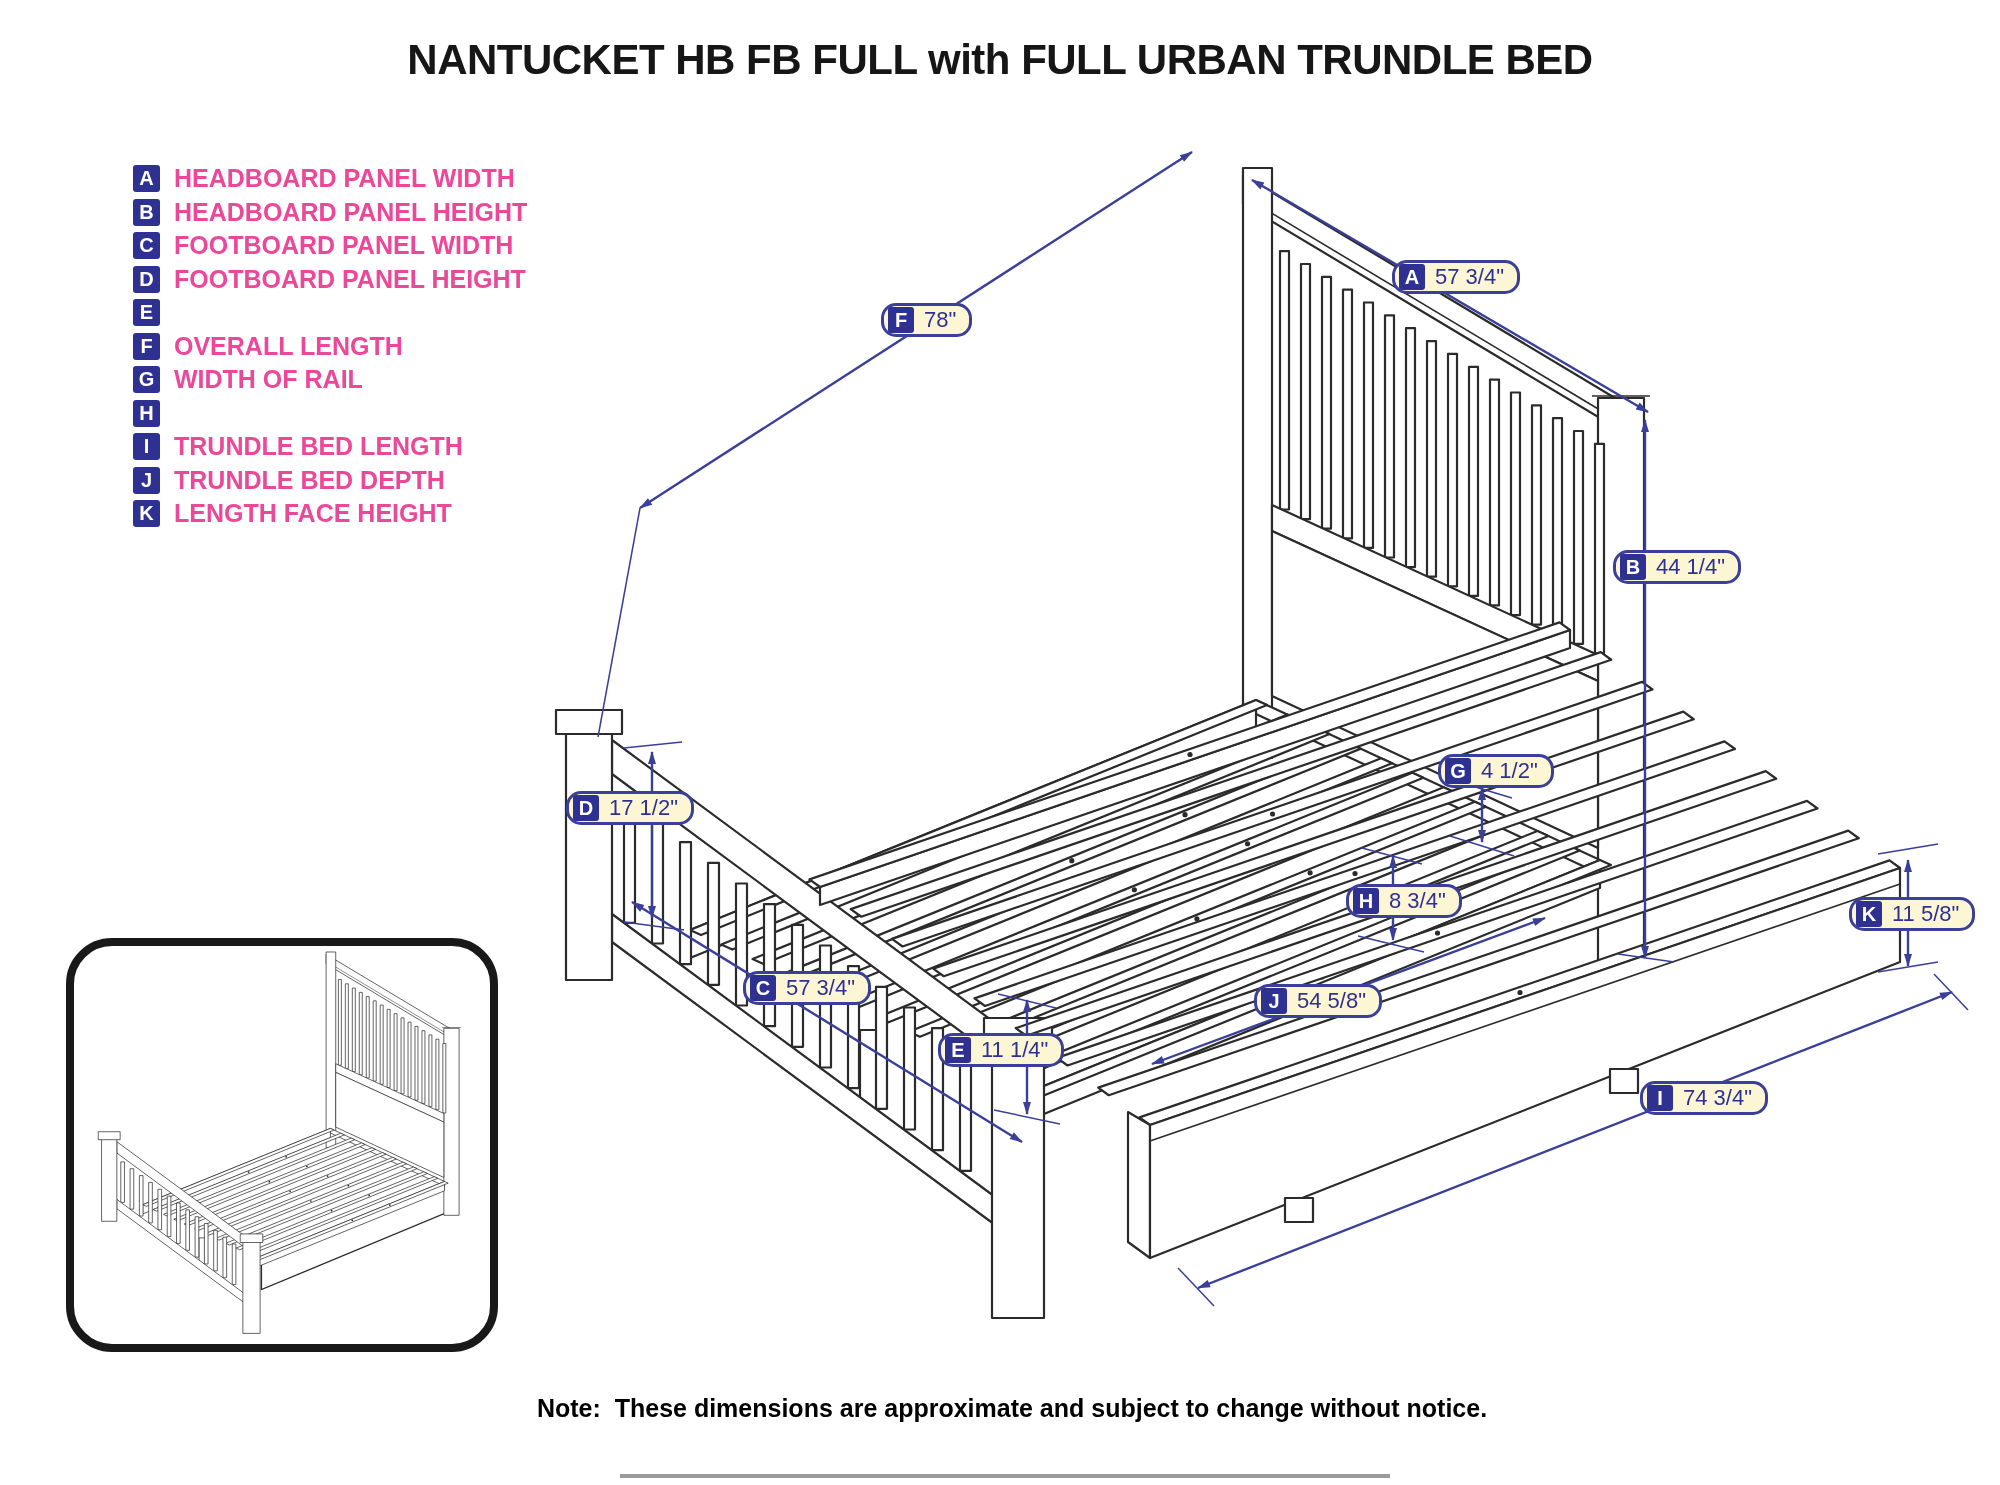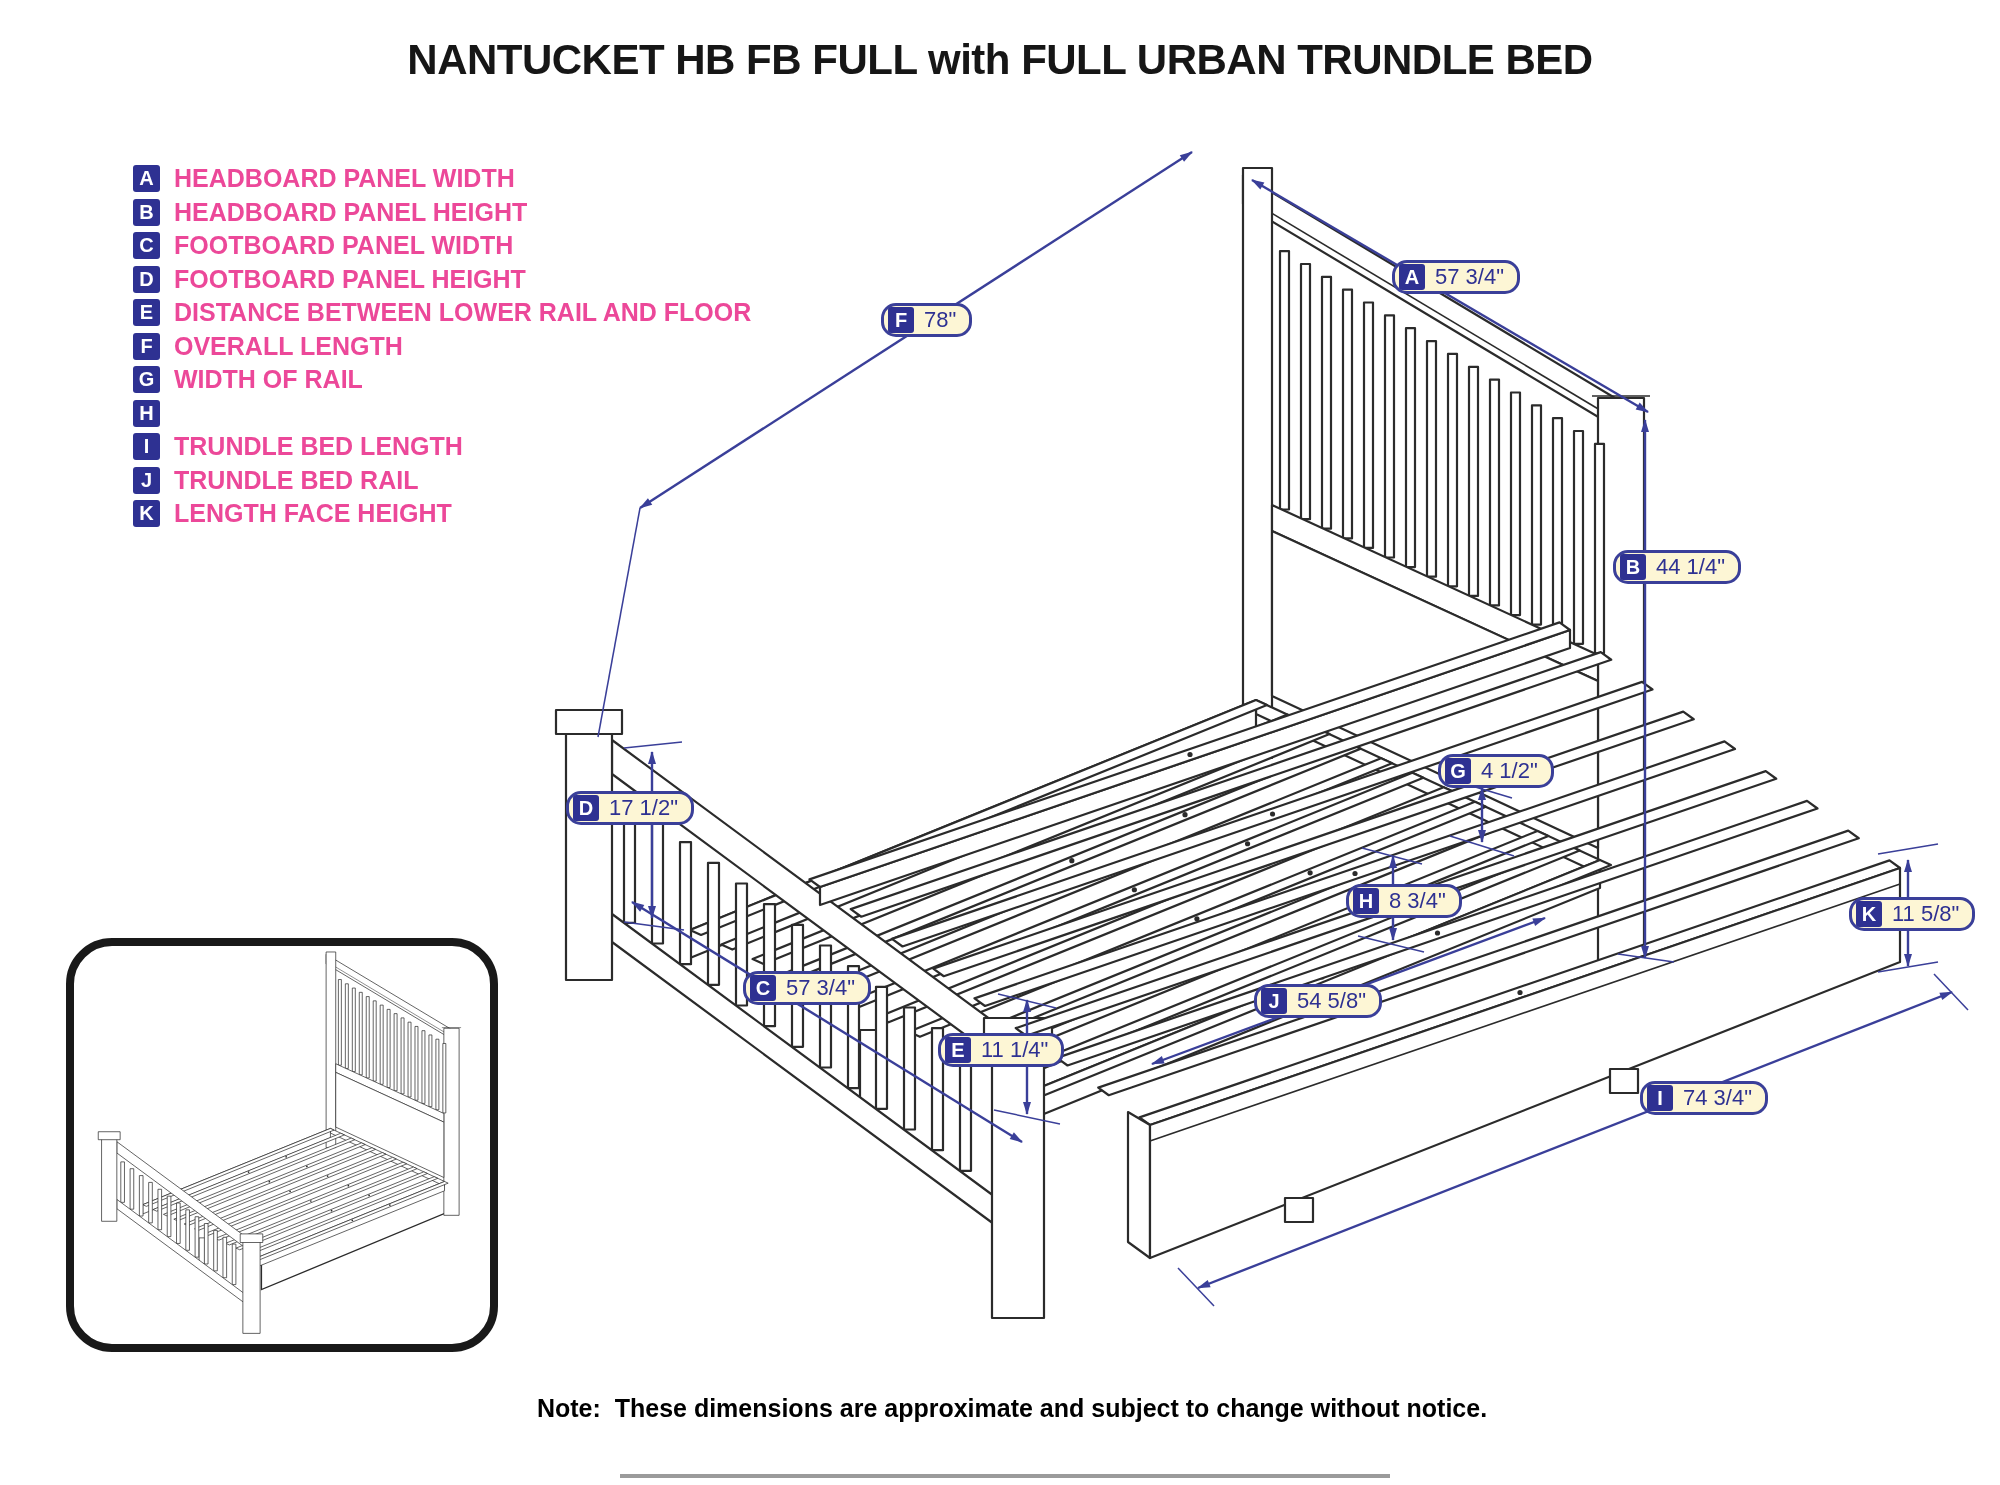--- a/index.html
+++ b/index.html
@@ -76,21 +76,20 @@
     <span class="legend-label">FOOTBOARD PANEL WIDTH</span>
   </div>
 
   <div class="legend-row">
     <span class="legend-letter">D</span>
     <span class="legend-label">FOOTBOARD PANEL HEIGHT</span>
   </div>
 
   <div class="legend-row">
     <span class="legend-letter">E</span>
-    <span class="legend-label">DISTANCE BETWEEN LOWER RAIL AND FLOOR</span>
   </div>
 
   <div class="legend-row">
     <span class="legend-letter">F</span>
     <span class="legend-label">OVERALL LENGTH</span>
   </div>
 
   <div class="legend-row">
     <span class="legend-letter">G</span>
     <span class="legend-label">WIDTH OF RAIL</span>
@@ -100,21 +99,21 @@
     <span class="legend-letter">H</span>
   </div>
 
   <div class="legend-row">
     <span class="legend-letter">I</span>
     <span class="legend-label">TRUNDLE BED LENGTH</span>
   </div>
 
   <div class="legend-row">
     <span class="legend-letter">J</span>
-    <span class="legend-label">TRUNDLE BED RAIL</span>
+    <span class="legend-label">TRUNDLE BED DEPTH</span>
   </div>
 
   <div class="legend-row">
     <span class="legend-letter">K</span>
     <span class="legend-label">LENGTH FACE HEIGHT</span>
   </div>
 </div>
 
 <svg class="drawing" viewBox="0 0 2000 1485" xmlns="http://www.w3.org/2000/svg">
   <defs>

